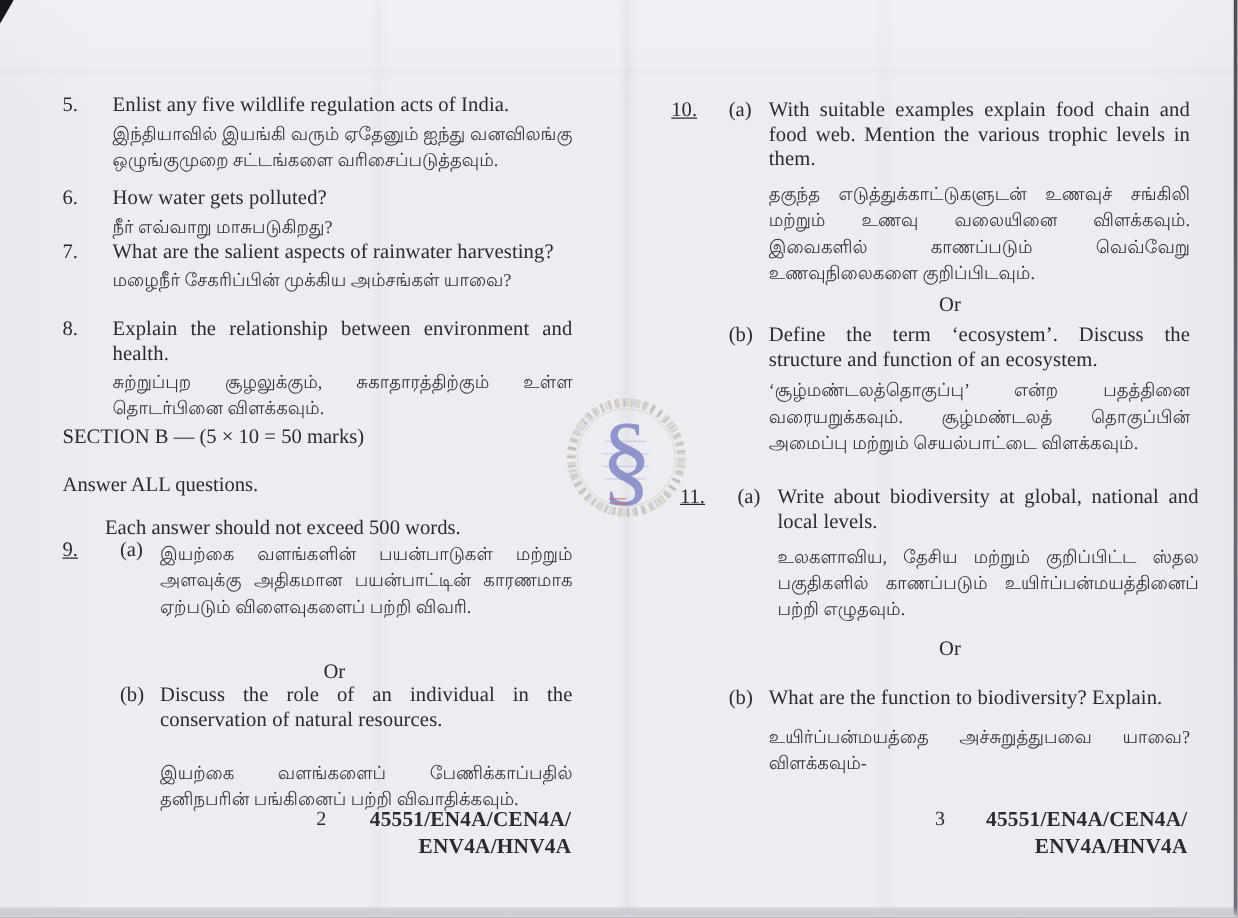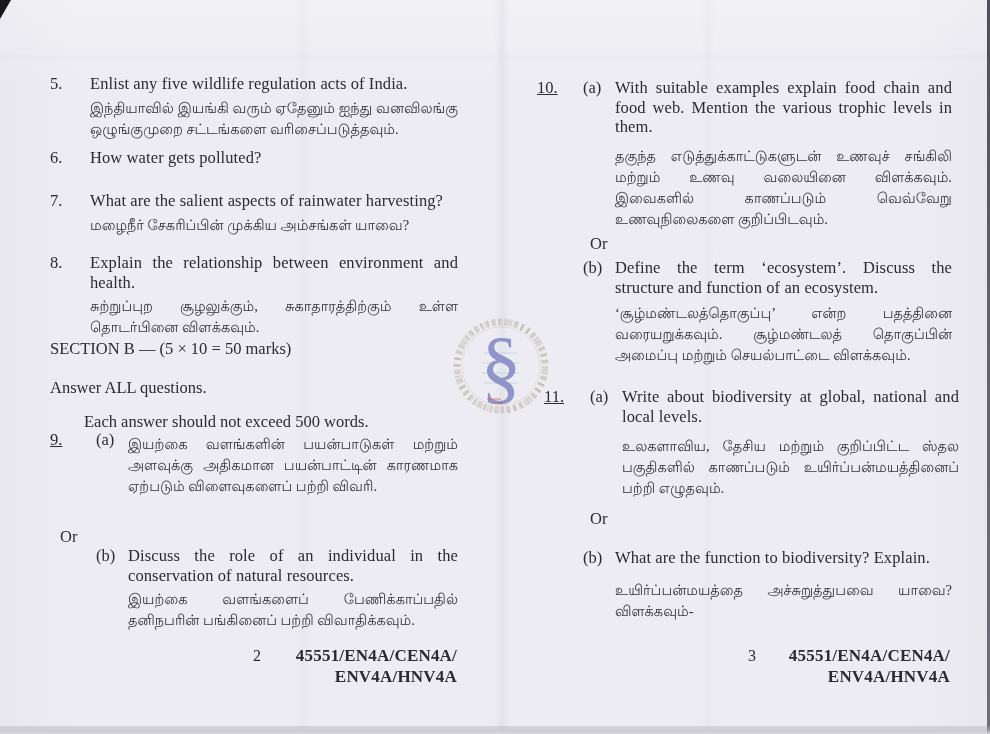--- a/index.html
+++ b/index.html
@@ -26,21 +26,21 @@
   .corner-tl{position:absolute;left:0;top:0;width:11px;height:19px;background:#17171b;
     clip-path:polygon(0 0,100% 0,0 100%);}
 
   .block{position:absolute;}
   .qnum{position:absolute;left:-40px;top:0;width:34px;text-align:left;font-size:16.5px;}
   .qnum.wide{left:-78px;text-decoration:underline;}
   .sublabel{position:absolute;left:-32px;top:0;font-size:16.5px;}
   p.en{margin:0;font-size:16.5px;line-height:19.5px;text-align:justify;letter-spacing:.1px;font-family:Liberation Serif, serif;}
   p.ta{margin:4px 0 0 0;font-size:14.5px;line-height:21px;text-align:justify;color:#33333b;}
   .center-line{position:absolute;text-align:left;font-size:16.5px;line-height:20px;}
-  .or-sep{position:absolute;text-align:left;font-size:16.5px;}
+  .or-sep{position:absolute;text-align:center;font-size:16.5px;}
   .plain-line{position:absolute;font-size:16.5px;}
   .footer-num{position:absolute;font-size:16px;}
   .footer-code{position:absolute;text-align:right;font-weight:bold;font-size:17px;line-height:20.5px;letter-spacing:.2px;}
 
   .stamp{position:absolute;left:451px;top:314px;width:100px;height:102px;opacity:.92;}
 </style>
 </head>
 <body>
 
 <div id="paper">
@@ -55,20 +55,21 @@
 
   <div class="block" style="left:90px;top:74px;width:368px">
     <span class="qnum">5.</span>
     <p class="en">Enlist any five wildlife regulation acts of India.</p>
     <p class="ta">இந்தியாவில் இயங்கி வரும் ஏதேனும் ஐந்து வனவிலங்கு ஒழுங்குமுறை சட்டங்களை வரிசைப்படுத்தவும்.</p>
   </div>
 
   <div class="block" style="left:90px;top:148px;width:368px">
     <span class="qnum">6.</span>
     <p class="en">How water gets polluted?</p>
+    <p class="ta">நீர் எவ்வாறு மாசுபடுகிறது?</p>
   </div>
 
   <div class="block" style="left:90px;top:191px;width:368px">
     <span class="qnum">7.</span>
     <p class="en">What are the salient aspects of rainwater harvesting?</p>
     <p class="ta">மழைநீர் சேகரிப்பின் முக்கிய அம்சங்கள் யாவை?</p>
   </div>
 
   <div class="block" style="left:90px;top:253px;width:368px">
     <span class="qnum">8.</span>
@@ -84,21 +85,21 @@
     <span class="qnum wide">9.</span>
     <span class="sublabel">(a)</span>
     <p class="ta">இயற்கை வளங்களின் பயன்பாடுகள் மற்றும் அளவுக்கு அதிகமான பயன்பாட்டின் காரணமாக ஏற்படும் விளைவுகளைப் பற்றி விவரி.</p>
   </div>
 
   <div class="or-sep" style="left:60px;top:527px;width:415px">Or</div>
 
   <div class="block" style="left:128px;top:546px;width:330px">
     <span class="sublabel">(b)</span>
     <p class="en">Discuss the role of an individual in the conservation of natural resources.</p>
-    <p class="ta" style="margin-top:4px">இயற்கை வளங்களைப் பேணிக்காப்பதில் தனிநபரின் பங்கினைப் பற்றி விவாதிக்கவும்.</p>
+    <p class="ta" style="margin-top:24px">இயற்கை வளங்களைப் பேணிக்காப்பதில் தனிநபரின் பங்கினைப் பற்றி விவாதிக்கவும்.</p>
   </div>
 
   <div class="footer-num" style="left:253px;top:647px">2</div>
   <div class="footer-code" style="right:533px;top:646px;width:200px">
     <div>45551/EN4A/CEN4A/</div>
     <div>ENV4A/HNV4A</div>
   </div>
 
   <div class="block" style="left:615px;top:78px;width:337px">
     <span class="qnum wide">10.</span>

